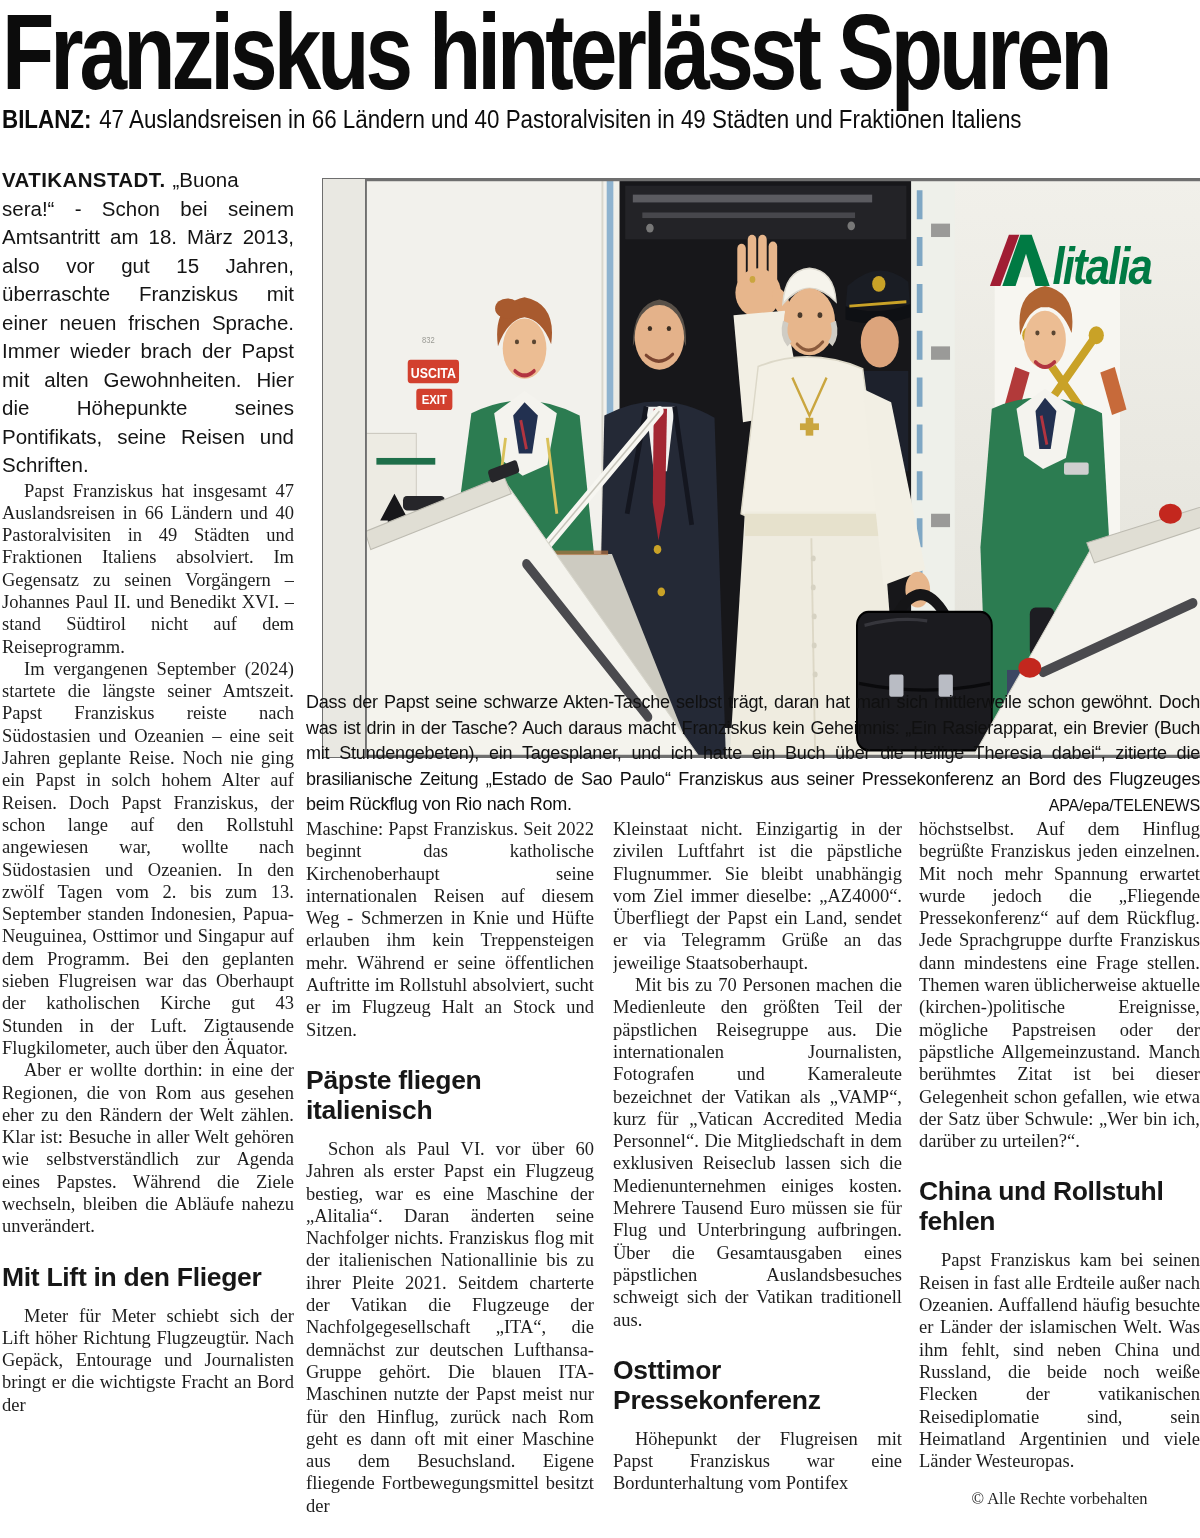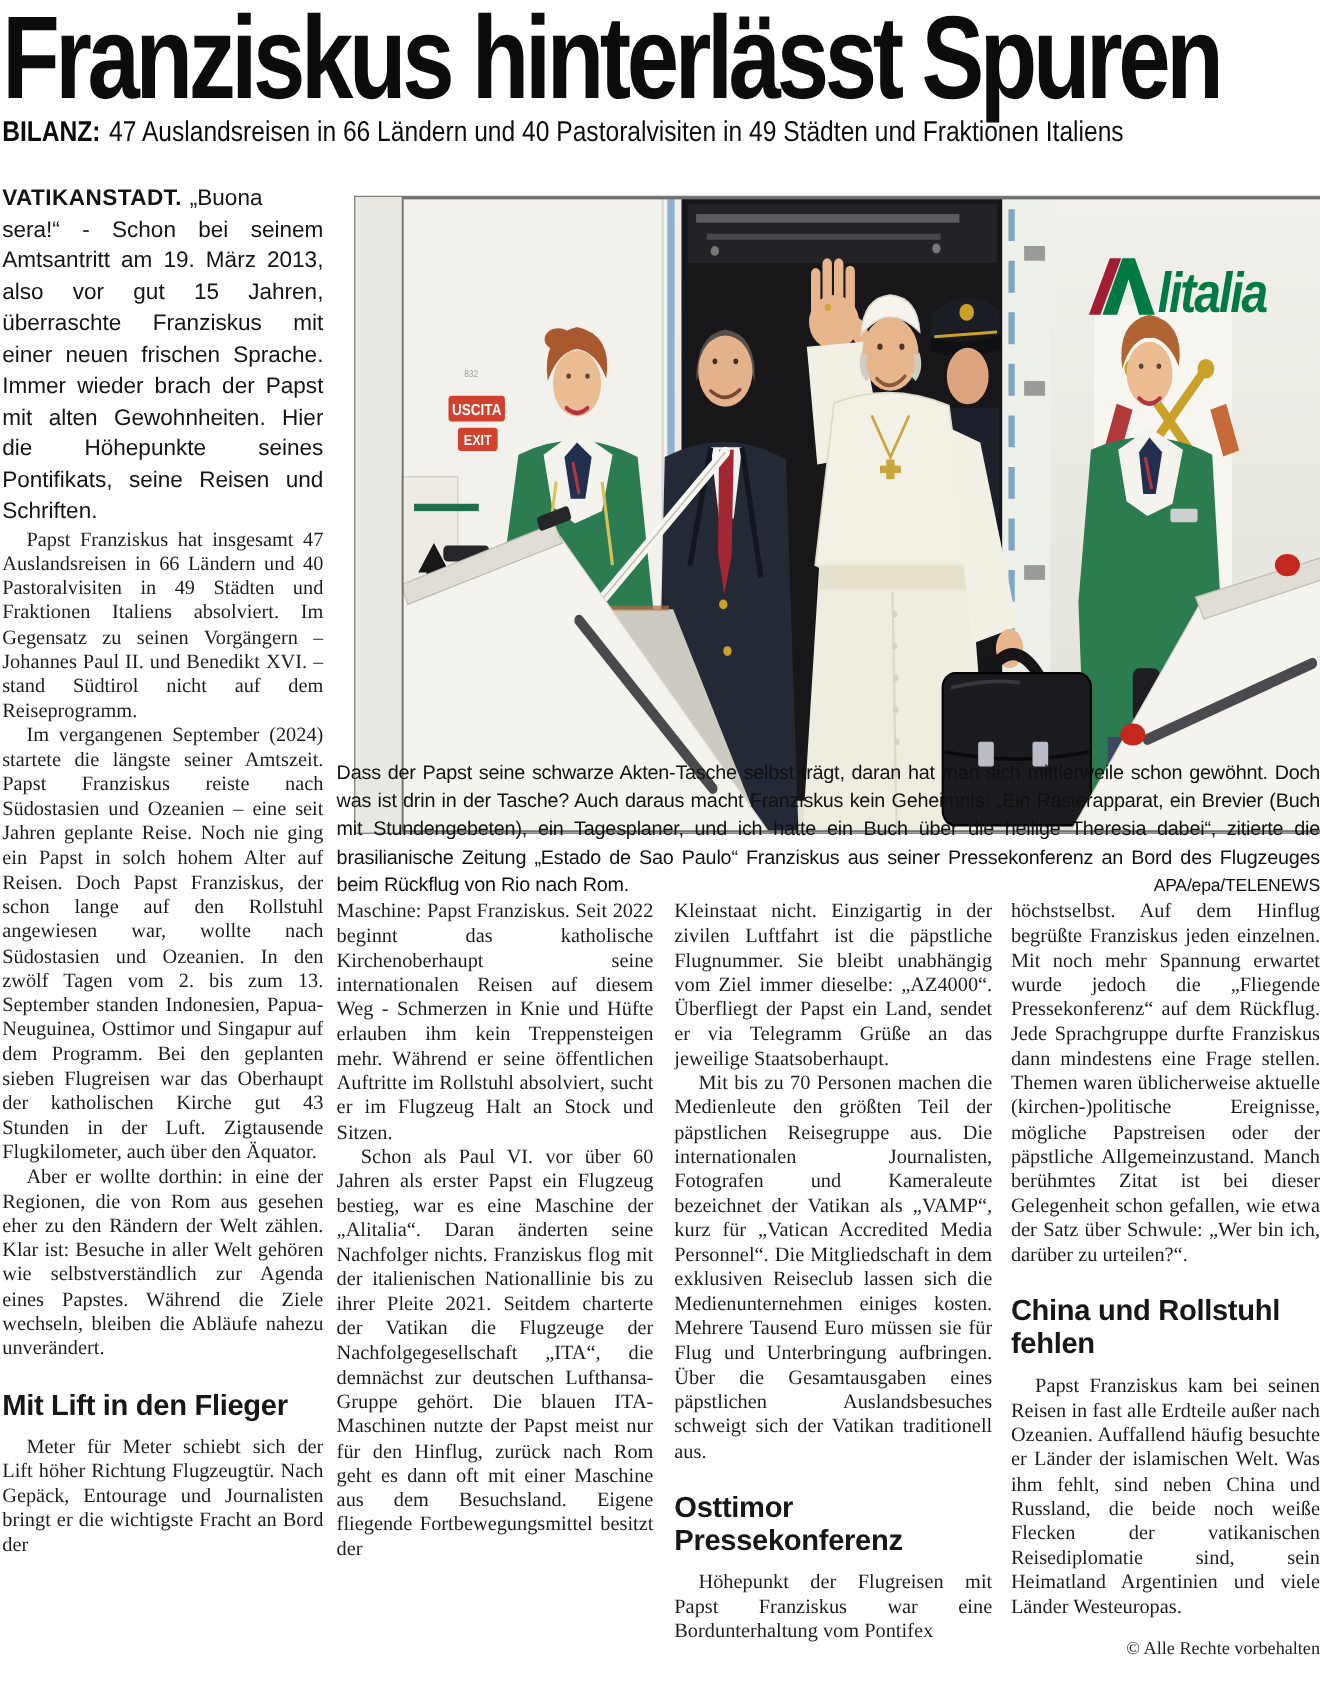--- a/index.html
+++ b/index.html
@@ -21,21 +21,21 @@
   #col4{left:919px;top:818px;width:281px;height:718px;overflow:hidden;}
   .intro{margin:0;font-size:20.5px;line-height:28.5px;hyphens:auto;}
   .dateline{font-weight:700;letter-spacing:.4px;margin-right:7px;}
   h2{margin:24px 0 13px;font-size:26.5px;line-height:30px;letter-spacing:-.3px;
      font-weight:700;text-align:left;color:#171717;}
   #col1 h2.first{margin-top:12px;}
   .body{margin:0;font-family:"Liberation Serif",serif;font-size:18.5px;line-height:22.3px;
         color:#1d1d1d;hyphens:auto;}
   .indent{text-indent:22px;}
   .copyright{font-family:"Liberation Serif",serif;font-size:16.5px;
-             text-align:right;color:#222;}
+             text-align:center;color:#222;}
   
   .photo{position:absolute;left:306px;top:162px;width:894px;height:580px;margin:16px;
          border:1px solid #6e6e6e;box-sizing:border-box;background:#e9e8e2;padding-left:42px;}
   .photo svg{display:block;width:100%;height:100%;}
   .photo text{font-family:"Liberation Sans",sans-serif;}
   
   .caption-wrap{position:absolute;left:306px;top:690px;width:894px;}
   .caption{margin:0;font-size:18px;line-height:25.5px;letter-spacing:-.2px;text-align:justify;
            color:#101010;}
   .credit{position:absolute;right:0;bottom:3px;font-size:16px;letter-spacing:-.2px;color:#101010;}
@@ -43,21 +43,21 @@
 </head>
 <body>
 
 <div class="page">
 
   <h1 class="headline"><span class="squeeze">Franziskus hinterlässt Spuren</span></h1>
 
   <p class="kicker"><span class="squeeze"><span class="kicker-label">BILANZ:</span><span>47 Auslandsreisen in 66 Ländern und 40 Pastoralvisiten in 49 Städten und Fraktionen Italiens</span></span></p>
 
   <div class="col" id="col1">
-    <p class="intro"><span class="dateline">VATIKANSTADT.</span><span>„Buona sera!“ - Schon bei seinem Amtsantritt am 19. März 2013, also vor gut 15 Jahren, überraschte Franziskus mit einer neuen frischen Sprache. Immer wieder brach der Papst mit alten Gewohnheiten. Hier die Höhepunkte seines Pontifikats, seine Reisen und Schriften.</span></p>
+    <p class="intro"><span class="dateline">VATIKANSTADT.</span><span>„Buona sera!“ - Schon bei seinem Amtsantritt am 18. März 2013, also vor gut 15 Jahren, überraschte Franziskus mit einer neuen frischen Sprache. Immer wieder brach der Papst mit alten Gewohnheiten. Hier die Höhepunkte seines Pontifikats, seine Reisen und Schriften.</span></p>
     <p class="body indent">Papst Franziskus hat insgesamt 47 Auslandsreisen in 66 Ländern und 40 Pastoralvisiten in 49 Städten und Fraktionen Italiens absolviert. Im Gegensatz zu seinen Vorgängern – Johannes Paul II. und Benedikt XVI. – stand Südtirol nicht auf dem Reiseprogramm.</p>
     <p class="body indent">Im vergangenen September (2024) startete die längste seiner Amtszeit. Papst Franziskus reiste nach Südostasien und Ozeanien – eine seit Jahren geplante Reise. Noch nie ging ein Papst in solch hohem Alter auf Reisen. Doch Papst Franziskus, der schon lange auf den Rollstuhl angewiesen war, wollte nach Südostasien und Ozeanien. In den zwölf Tagen vom 2. bis zum 13. September standen Indonesien, Papua-Neuguinea, Osttimor und Singapur auf dem Programm. Bei den geplanten sieben Flugreisen war das Oberhaupt der katholischen Kirche gut 43 Stunden in der Luft. Zigtausende Flugkilometer, auch über den Äquator.</p>
     <p class="body indent">Aber er wollte dorthin: in eine der Regionen, die von Rom aus gesehen eher zu den Rändern der Welt zählen. Klar ist: Besuche in aller Welt gehören wie selbstverständlich zur Agenda eines Papstes. Während die Ziele wechseln, bleiben die Abläufe nahezu unverändert.</p>
     <h2>Mit Lift in den Flieger</h2>
     <p class="body indent">Meter für Meter schiebt sich der Lift höher Richtung Flugzeugtür. Nach Gepäck, Entourage und Journalisten bringt er die wichtigste Fracht an Bord der</p>
   </div>
 
   <figure class="photo">
     <svg viewBox="0 0 895 518" preserveAspectRatio="none">
       <defs>
@@ -244,20 +244,21 @@
     </svg>
   </figure>
 
   <div class="caption-wrap">
     <p class="caption">Dass der Papst seine schwarze Akten-Tasche selbst trägt, daran hat man sich mittlerweile schon gewöhnt. Doch was ist drin in der Tasche? Auch daraus macht Franziskus kein Geheimnis: „Ein Rasierapparat, ein Brevier (Buch mit Stundengebeten), ein Tagesplaner, und ich hatte ein Buch über die heilige Theresia dabei“, zitierte die brasilianische Zeitung „Estado de Sao Paulo“ Franziskus aus seiner Pressekonferenz an Bord des Flugzeuges beim Rückflug von Rio nach Rom.</p>
     <span class="credit">APA/epa/TELENEWS</span>
   </div>
 
   <div class="col" id="col2">
     <p class="body">Maschine: Papst Franziskus. Seit 2022 beginnt das katholische Kirchenoberhaupt seine internationalen Reisen auf diesem Weg - Schmerzen in Knie und Hüfte erlauben ihm kein Treppensteigen mehr. Während er seine öffentlichen Auftritte im Rollstuhl absolviert, sucht er im Flugzeug Halt an Stock und Sitzen.</p>
+    <h2>Päpste fliegen italienisch</h2>
     <p class="body indent">Schon als Paul VI. vor über 60 Jahren als erster Papst ein Flugzeug bestieg, war es eine Maschine der „Alitalia“. Daran änderten seine Nachfolger nichts. Franziskus flog mit der italienischen Nationallinie bis zu ihrer Pleite 2021. Seitdem charterte der Vatikan die Flugzeuge der Nachfolgegesellschaft „ITA“, die demnächst zur deutschen Lufthansa-Gruppe gehört. Die blauen ITA-Maschinen nutzte der Papst meist nur für den Hinflug, zurück nach Rom geht es dann oft mit einer Maschine aus dem Besuchsland. Eigene fliegende Fortbewegungsmittel besitzt der</p>
   </div>
 
   <div class="col" id="col3">
     <p class="body">Kleinstaat nicht. Einzigartig in der zivilen Luftfahrt ist die päpstliche Flugnummer. Sie bleibt unabhängig vom Ziel immer dieselbe: „AZ4000“. Überfliegt der Papst ein Land, sendet er via Telegramm Grüße an das jeweilige Staatsoberhaupt.</p>
     <p class="body indent">Mit bis zu 70 Personen machen die Medienleute den größten Teil der päpstlichen Reisegruppe aus. Die internationalen Journalisten, Fotografen und Kameraleute bezeichnet der Vatikan als „VAMP“, kurz für „Vatican Accredited Media Personnel“. Die Mitgliedschaft in dem exklusiven Reiseclub lassen sich die Medienunternehmen einiges kosten. Mehrere Tausend Euro müssen sie für Flug und Unterbringung aufbringen. Über die Gesamtausgaben eines päpstlichen Auslandsbesuches schweigt sich der Vatikan traditionell aus.</p>
     <h2>Osttimor Pressekonferenz</h2>
     <p class="body indent">Höhepunkt der Flugreisen mit Papst Franziskus war eine Bordunterhaltung vom Pontifex</p>
   </div>
 

